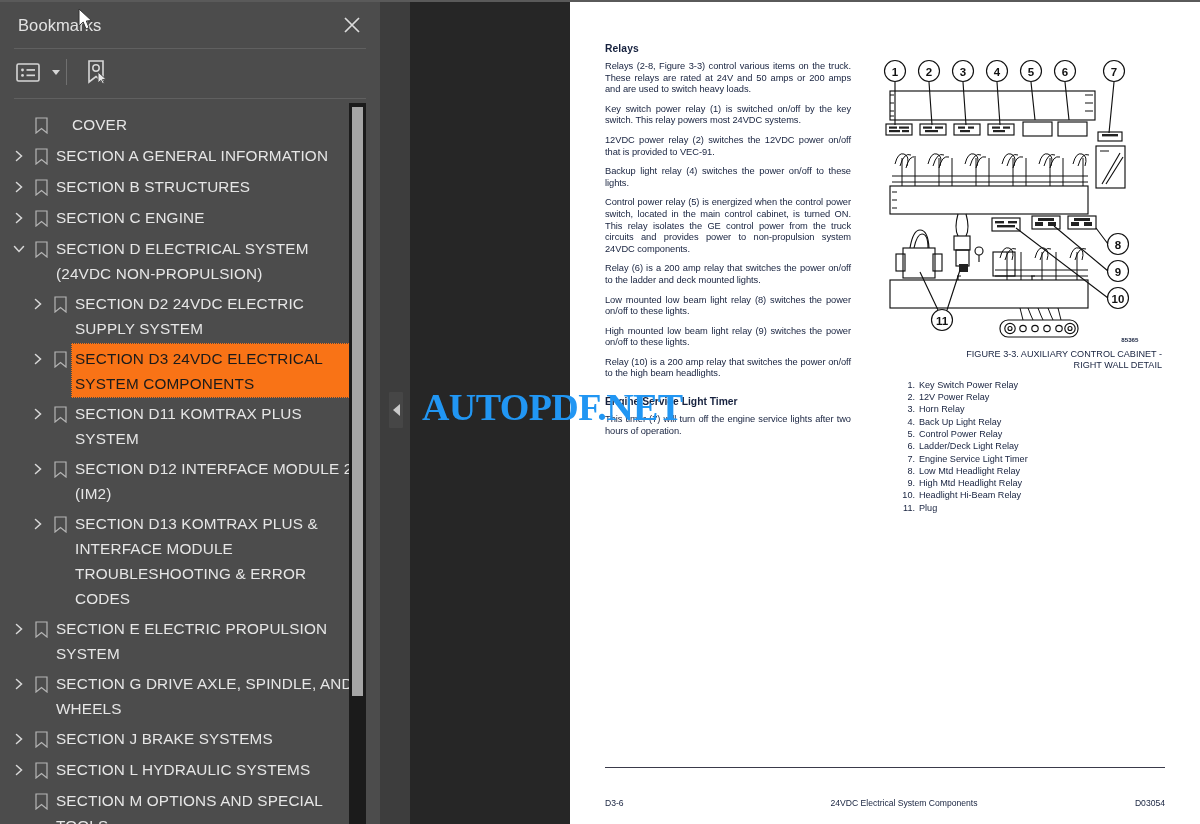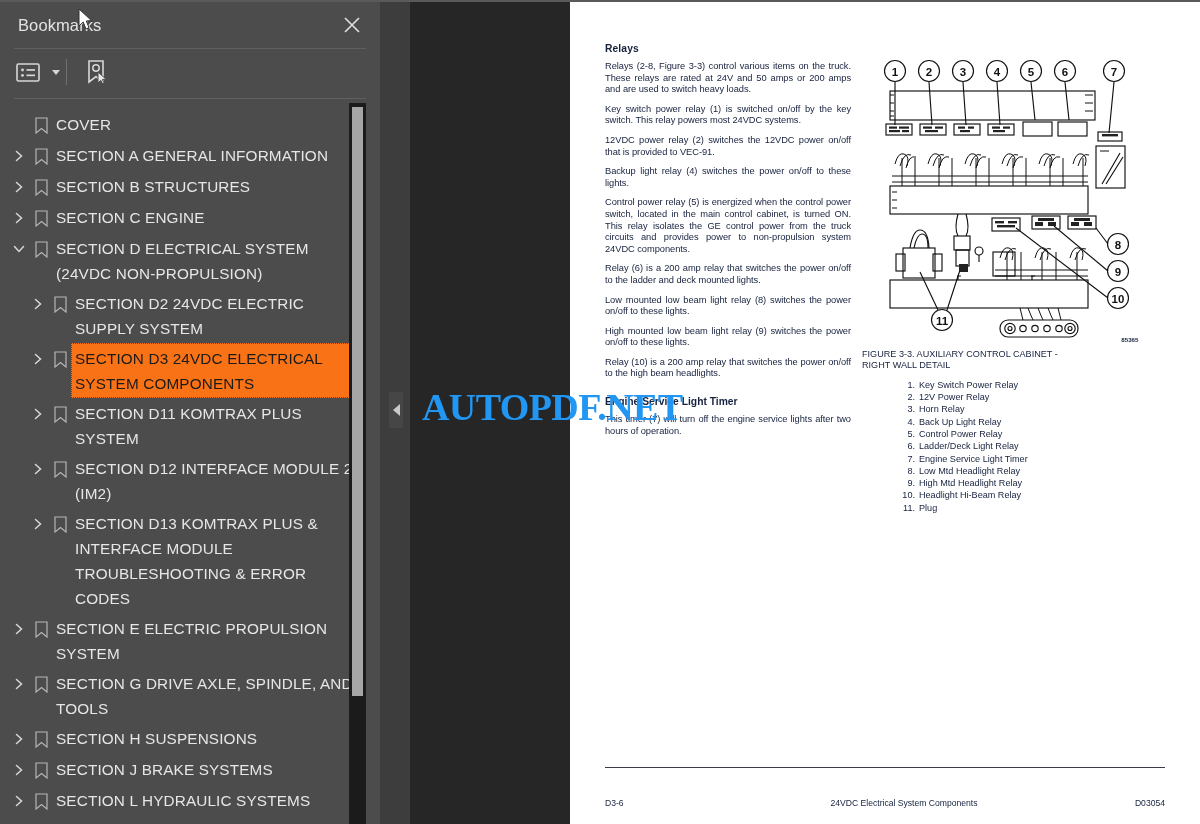--- a/index.html
+++ b/index.html
@@ -91,21 +91,21 @@
   }
   .node-label {
     font-size: 15.3px;
     line-height: 25px;
     color: #e6e6e6;
     letter-spacing: .15px;
     padding: 3px 0 2px 4px;
     flex: 1 1 auto;
   }
   .node.lvl0 { padding-left: 8px; }
-  .node.lvl0.noarrow { padding-left: 30px; }
+  .node.lvl0.noarrow { padding-left: 30px; gap: 16px; }
   .node.lvl1 { padding-left: 27px; }
   .node.sel .node-label {
     background: #f97316;
     color: #1b1b1b;
     outline: 1px dotted #4a4a4a;
     outline-offset: -1px;
     display: block;
   }
 
   
@@ -186,21 +186,21 @@
     margin-top: 16px; margin-bottom: 7px;
   }
 
   
   .col-fig {
     position: absolute; left: 292px; top: 56px;
     width: 300px;
   }
   .fig-box { position: relative; width: 265px; height: 285px; margin: 0 auto; }
   .fig-cap {
-    text-align: left;
+    text-align: right;
     font-size: 9.1px;
     line-height: 11.4px;
     margin-top: 6px;
     color: #16213e;
   }
   .fig-legend {
     margin: 7px 0 0 36px;
     font-size: 9.1px;
     line-height: 12.3px;
     color: #16213e;
@@ -430,34 +430,21 @@
           <span class="twisty">
             <svg width="14" height="14" viewBox="0 0 14 14">
               <path d="M4.5 2.5 L9.5 7 L4.5 11.5" stroke="#d8d8d8" stroke-width="1.5" fill="none" stroke-linecap="round"></path>
             </svg>
           </span>
           <span class="bm-ic">
             <svg width="13" height="17" viewBox="0 0 13 17">
               <path d="M1 1 H12 V16 L6.5 11.5 L1 16 Z" stroke="#b5b5b5" stroke-width="1.2" fill="none"></path>
             </svg>
           </span>
-          <span class="node-label">SECTION G DRIVE AXLE, SPINDLE, AND TOOLS</span>
-        </div>
-        <div class="node lvl0">
-          <span class="twisty">
-            <svg width="14" height="14" viewBox="0 0 14 14">
-              <path d="M4.5 2.5 L9.5 7 L4.5 11.5" stroke="#d8d8d8" stroke-width="1.5" fill="none" stroke-linecap="round"></path>
-            </svg>
-          </span>
-          <span class="bm-ic">
-            <svg width="13" height="17" viewBox="0 0 13 17">
-              <path d="M1 1 H12 V16 L6.5 11.5 L1 16 Z" stroke="#b5b5b5" stroke-width="1.2" fill="none"></path>
-            </svg>
-          </span>
-          <span class="node-label">SECTION H SUSPENSIONS</span>
+          <span class="node-label">SECTION G DRIVE AXLE, SPINDLE, AND WHEELS</span>
         </div>
         <div class="node lvl0">
           <span class="twisty">
             <svg width="14" height="14" viewBox="0 0 14 14">
               <path d="M4.5 2.5 L9.5 7 L4.5 11.5" stroke="#d8d8d8" stroke-width="1.5" fill="none" stroke-linecap="round"></path>
             </svg>
           </span>
           <span class="bm-ic">
             <svg width="13" height="17" viewBox="0 0 13 17">
               <path d="M1 1 H12 V16 L6.5 11.5 L1 16 Z" stroke="#b5b5b5" stroke-width="1.2" fill="none"></path>

